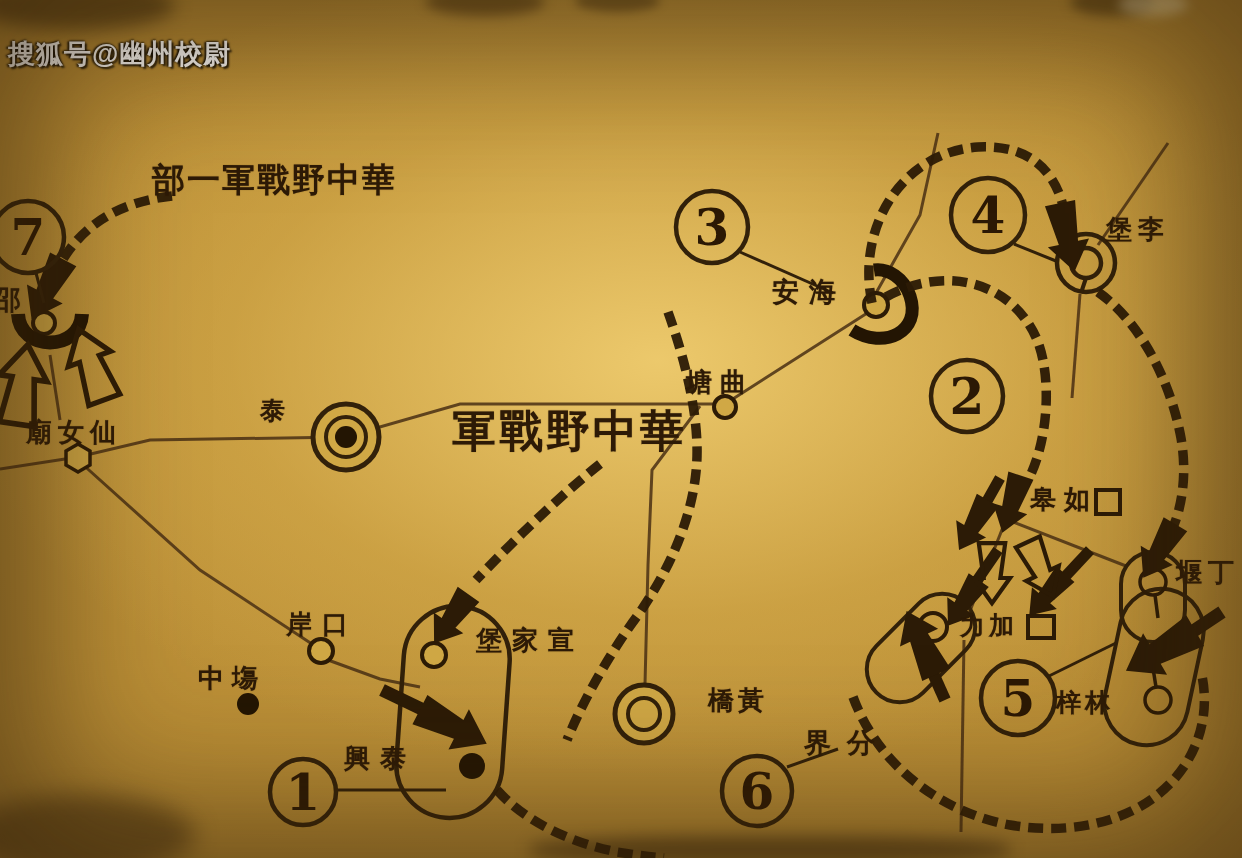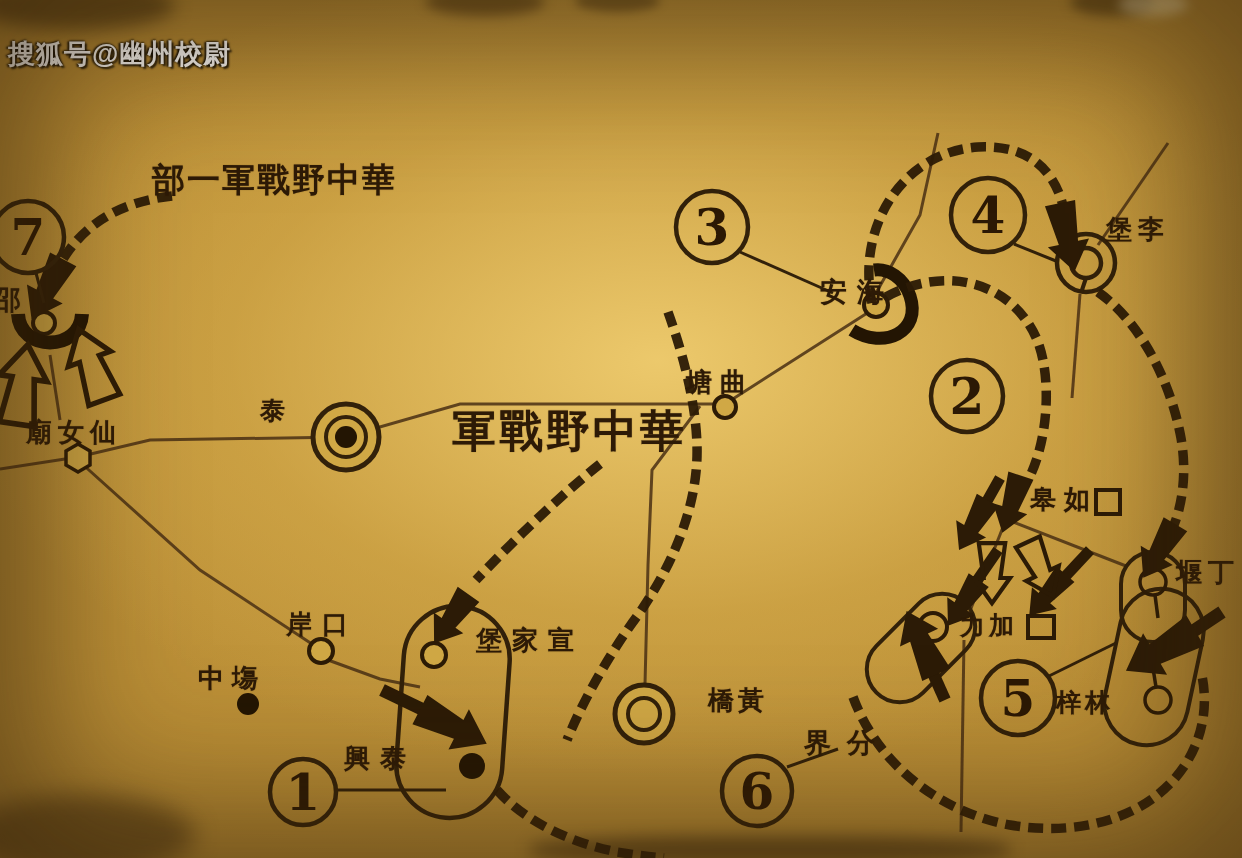--- a/index.html
+++ b/index.html
@@ -167,21 +167,21 @@
   </svg>
 
 
   <div class="lbl" style="left:152px;top:163px;font-size:33px;letter-spacing:2px;">部一軍戰野中華</div>
   <div class="lbl" style="left:452px;top:408px;font-size:44px;letter-spacing:3px;">軍戰野中華</div>
 
   <div class="lbl" style="left:-6px;top:286px;font-size:27px;">邵</div>
   <div class="lbl" style="left:26px;top:419px;font-size:26px;letter-spacing:6px;">廟女仙</div>
   <div class="lbl" style="left:260px;top:398px;font-size:25px;">泰</div>
   <div class="lbl" style="left:686px;top:369px;font-size:26px;letter-spacing:8px;text-align:center;">塘曲</div>
-  <div class="lbl" style="left:820px;top:278px;font-size:27px;letter-spacing:10px;">安海</div>
+  <div class="lbl" style="left:772px;top:278px;font-size:27px;letter-spacing:10px;">安海</div>
   <div class="lbl" style="left:1106px;top:216px;font-size:26px;letter-spacing:6px;">堡李</div>
   <div class="lbl" style="left:1030px;top:486px;font-size:26px;letter-spacing:8px;">皋如</div>
   <div class="lbl" style="left:1176px;top:559px;font-size:26px;letter-spacing:6px;">堰丁</div>
   <div class="lbl" style="left:960px;top:613px;font-size:25px;letter-spacing:4px;">力加</div>
   <div class="lbl" style="left:1056px;top:690px;font-size:25px;letter-spacing:4px;">梓林</div>
   <div class="lbl" style="left:804px;top:729px;font-size:27px;letter-spacing:16px;">界分</div>
   <div class="lbl" style="left:476px;top:627px;font-size:26px;letter-spacing:10px;">堡家宣</div>
   <div class="lbl" style="left:344px;top:745px;font-size:26px;letter-spacing:10px;">興泰</div>
   <div class="lbl" style="left:286px;top:611px;font-size:26px;letter-spacing:10px;">岸口</div>
   <div class="lbl" style="left:198px;top:665px;font-size:26px;letter-spacing:8px;">中塲</div>

